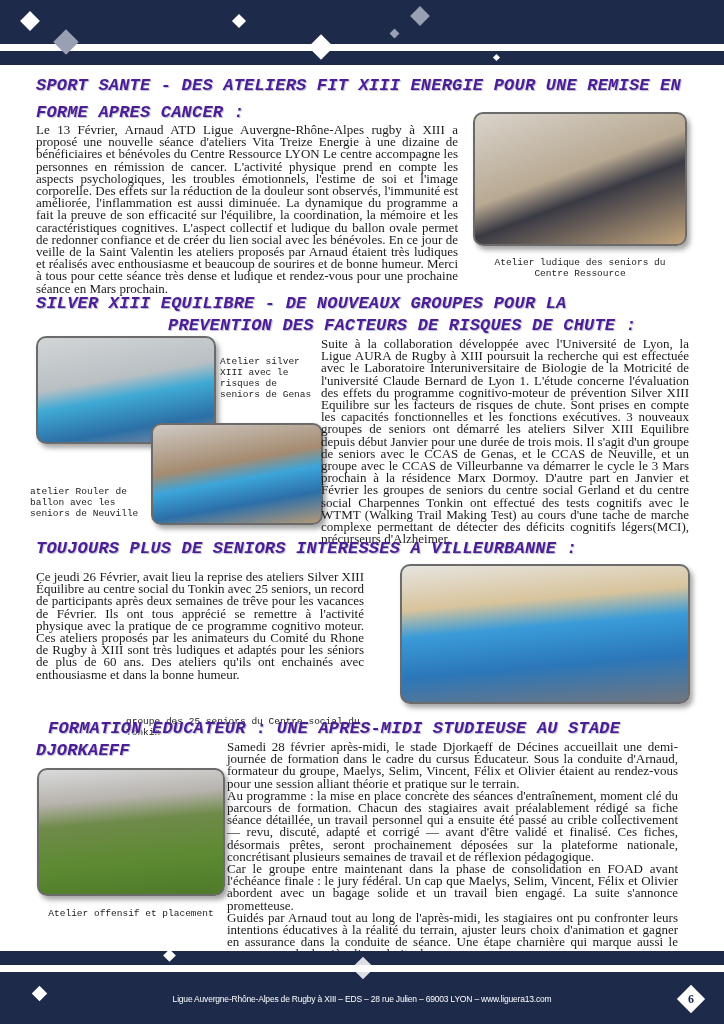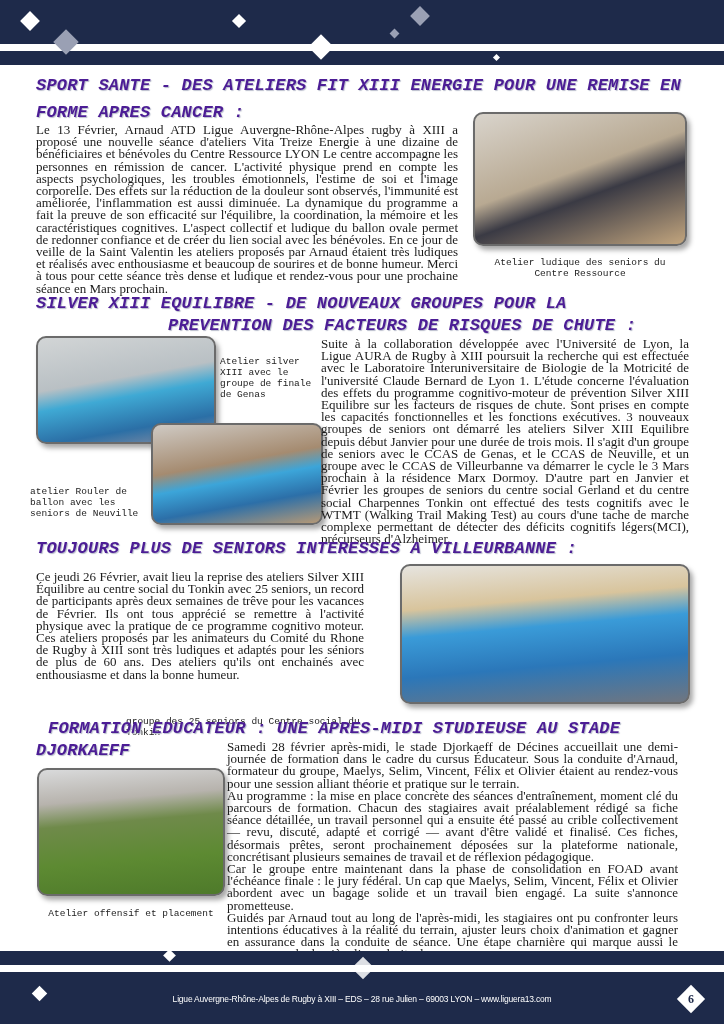--- a/index.html
+++ b/index.html
@@ -33,21 +33,21 @@
 </div>
 
 <h2 class="heading" style="left:36px;top:72px;width:660px;">SPORT SANTE - DES ATELIERS FIT XIII ENERGIE POUR UNE REMISE EN FORME APRES CANCER :</h2>
 <p class="para" style="left:36px;top:124px;width:422px;">Le 13 Février, Arnaud ATD Ligue Auvergne-Rhône-Alpes rugby à XIII a proposé une nouvelle séance d'ateliers Vita Treize Energie à une dizaine de bénéficiaires et bénévoles du Centre Ressource LYON Le centre accompagne les personnes en rémission de cancer. L'activité physique prend en compte les aspects psychologiques, les troubles émotionnels, l'estime de soi et l'image corporelle. Des effets sur la réduction de la douleur sont observés, l'immunité est améliorée, l'inflammation est aussi diminuée. La dynamique du programme a fait la preuve de son efficacité sur l'équilibre, la coordination, la mémoire et les caractéristiques cognitives. L'aspect collectif et ludique du ballon ovale permet de redonner confiance et de créer du lien social avec les bénévoles. En ce jour de veille de la Saint Valentin les ateliers proposés par Arnaud étaient très ludiques et réalisés avec enthousiasme et beaucoup de sourires et de bonne humeur. Merci à tous pour cette séance très dense et ludique et rendez-vous pour une prochaine séance en Mars prochain.</p>
 <div class="photo" style="left:473px;top:112px;width:210px;height:130px;background:linear-gradient(160deg,#d9d4cc 0%,#b8a992 45%,#3a3a44 60%,#c2a57e 100%);"></div>
 <div class="caption" style="left:480px;top:257px;width:200px;text-align:center;">Atelier ludique des seniors du Centre Ressource</div>
 
 <h2 class="heading" style="left:36px;top:290px;width:660px;">SILVER XIII EQUILIBRE - DE NOUVEAUX GROUPES POUR LA</h2>
 <h2 class="heading" style="left:168px;top:312px;width:540px;">PREVENTION DES FACTEURS DE RISQUES DE CHUTE :</h2>
 <div class="photo" style="left:36px;top:336px;width:176px;height:104px;background:linear-gradient(170deg,#d2d5d6 0%,#b9c0c4 40%,#3fa9d4 55%,#2b6fa6 80%,#8b8fa2 100%);"></div>
-<div class="caption" style="left:220px;top:356px;width:95px;">Atelier silver XIII avec le groupe de finale de Genas</div>
+<div class="caption" style="left:220px;top:356px;width:95px;">Atelier silver XIII avec le risques de seniors de Genas</div>
 <div class="photo" style="left:151px;top:423px;width:168px;height:98px;background:linear-gradient(170deg,#cfcac4 0%,#a58b70 40%,#3ca5d9 55%,#2c6fa8 75%,#b69976 100%);"></div>
 <div class="caption" style="left:30px;top:486px;width:112px;">atelier Rouler de ballon avec les seniors de Neuville</div>
 <p class="para" style="left:321px;top:338px;width:368px;">Suite à la collaboration développée avec l'Université de Lyon, la Ligue AURA de Rugby à XIII poursuit la recherche qui est effectuée avec le Laboratoire Interuniversitaire de Biologie de la Motricité de l'université Claude Bernard de Lyon 1. L'étude concerne l'évaluation des effets du programme cognitivo-moteur de prévention Silver XIII Equilibre sur les facteurs de risques de chute. Sont prises en compte les capacités fonctionnelles et les fonctions exécutives. 3 nouveaux groupes de seniors ont démarré les ateliers Silver XIII Equilibre depuis début Janvier pour une durée de trois mois. Il s'agit d'un groupe de seniors avec le CCAS de Genas, et le CCAS de Neuville, et un groupe avec le CCAS de Villeurbanne va démarrer le cycle le 3 Mars prochain à la résidence Marx Dormoy. D'autre part en Janvier et Février les groupes de seniors du centre social Gerland et du centre social Charpennes Tonkin ont effectué des tests cognitifs avec le  WTMT (Walking Trail Making Test) au cours d'une tache de marche complexe permettant de  détecter des déficits cognitifs légers(MCI), précurseurs d'Alzheimer.</p>
 
 <h2 class="heading" style="left:36px;top:535px;width:660px;">TOUJOURS PLUS DE SENIORS INTERESSES A VILLEURBANNE :</h2>
 <p class="para" style="left:36px;top:571px;width:328px;">Ce jeudi 26 Février, avait lieu la reprise des ateliers Silver XIII Équilibre au centre social du Tonkin avec 25 seniors, un record de participants après deux semaines de trêve pour les vacances de Février. Ils ont tous apprécié se remettre à l'activité physique avec la pratique de ce programme cognitivo moteur. Ces ateliers proposés par les animateurs du Comité du Rhone de Rugby à XIII sont très ludiques et adaptés pour les séniors de plus de 60 ans. Des ateliers qu'ils ont enchainés avec enthousiasme et dans la bonne humeur.</p>
 <div class="photo" style="left:400px;top:564px;width:286px;height:136px;background:linear-gradient(175deg,#e6e4df 0%,#d8c49c 28%,#3a9bd8 45%,#2b77b9 70%,#707680 100%);"></div>
 <div class="caption" style="left:126px;top:716px;width:260px;">groupe des 25 seniors du Centre social du Tonkin</div>
 
 <h2 class="heading" style="left:48px;top:715px;width:670px;">FORMATION EDUCATEUR : UNE APRES-MIDI STUDIEUSE AU STADE</h2>

